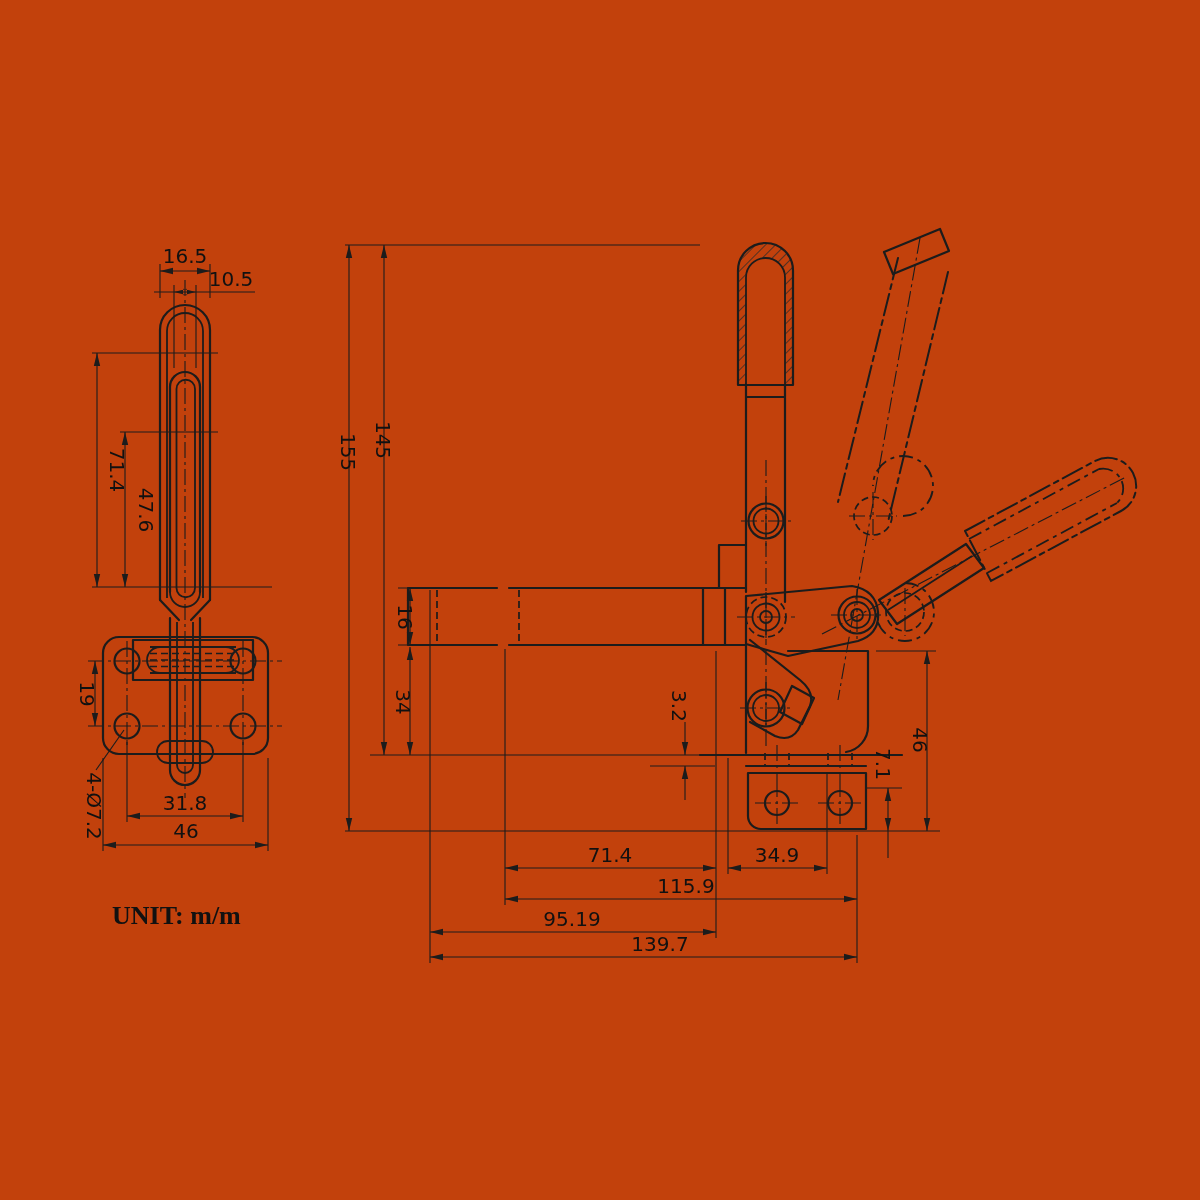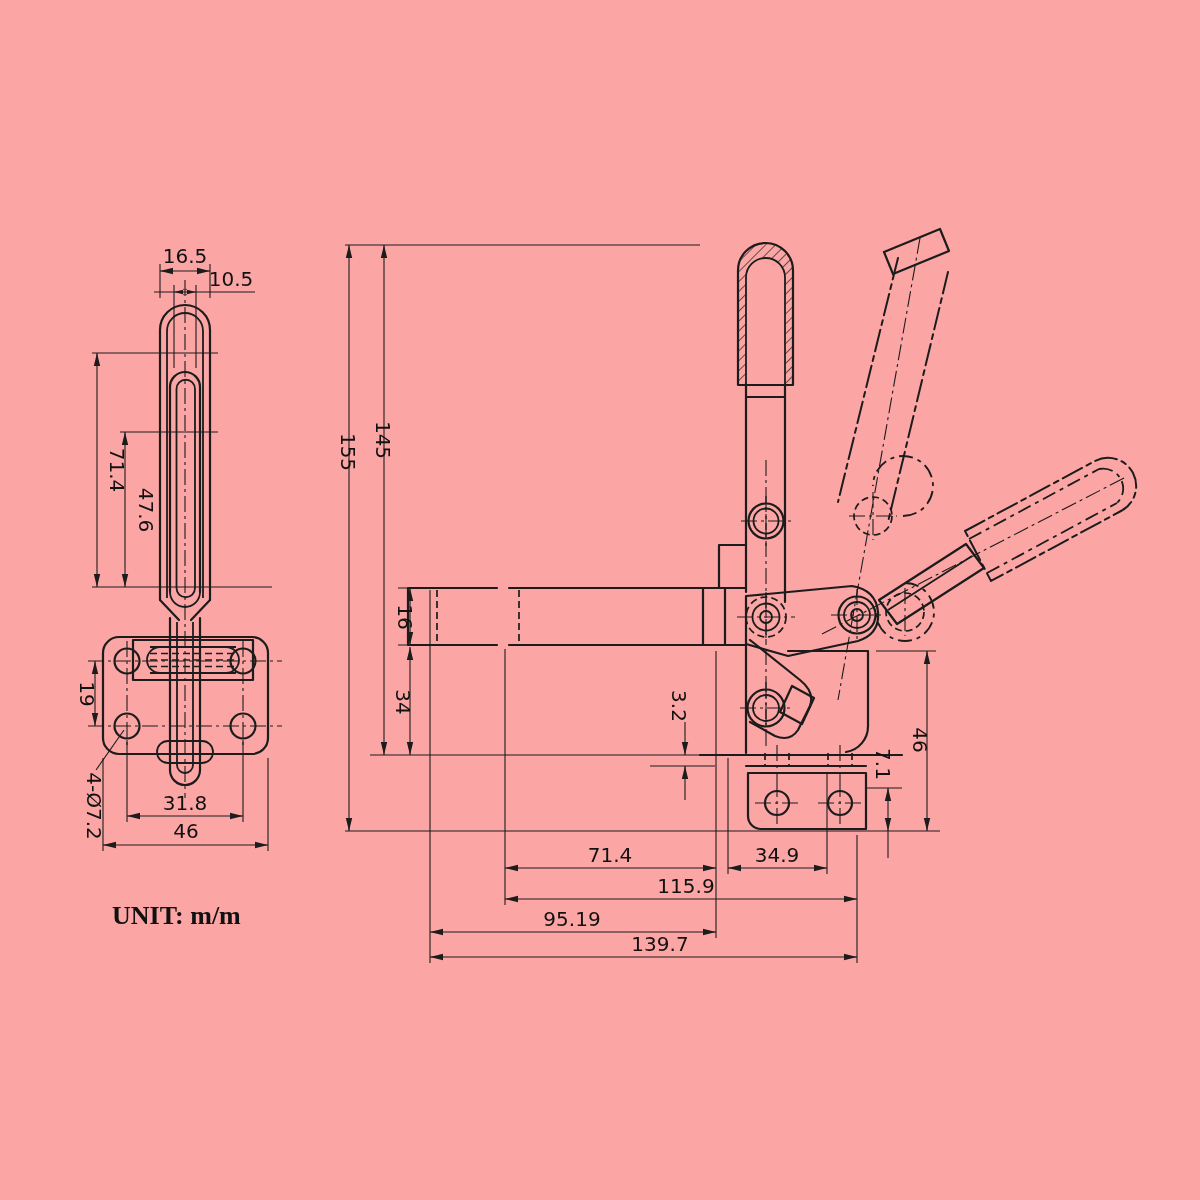--- a/index.html
+++ b/index.html
@@ -1,16 +1,16 @@
 <!DOCTYPE html>
 <html><head>
 <meta charset="utf-8">
 <style>
   html,body{margin:0;padding:0;background:#ffffff;}
-  .page{width:1200px;height:1200px;background:#fca5a5;position:relative;overflow:hidden;}
+  .page{width:1200px;height:1200px;background:#c2410c;position:relative;overflow:hidden;}
   svg{display:block;}
   .obj{stroke:#1c1c1c;stroke-width:2.2;fill:none;stroke-linecap:round;stroke-linejoin:round;}
   .obj-thin{stroke:#1c1c1c;stroke-width:1.8;fill:none;}
   .dim{stroke:#1c1c1c;stroke-width:1.1;fill:none;}
   .chain{stroke:#1c1c1c;stroke-width:1.1;fill:none;stroke-dasharray:16 4 3 4;}
   .hid{stroke:#1c1c1c;stroke-width:1.7;fill:none;stroke-dasharray:7 4;}
   .phantom{stroke:#1c1c1c;stroke-width:2;fill:none;stroke-dasharray:22 5 5 5;stroke-linecap:round;}
   .phantom-thin{stroke:#1c1c1c;stroke-width:1.8;fill:none;stroke-dasharray:14 5 4 5;}
   .ah{fill:#1c1c1c;stroke:none;}
   text{font-family:"DejaVu Sans","Liberation Sans",sans-serif;font-size:20px;fill:#111;}

